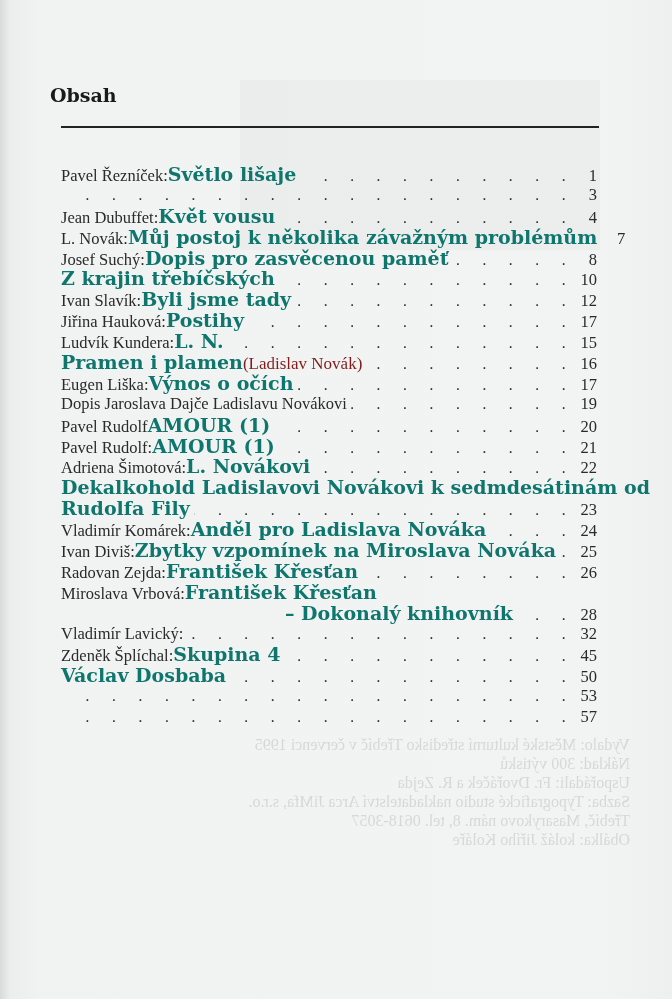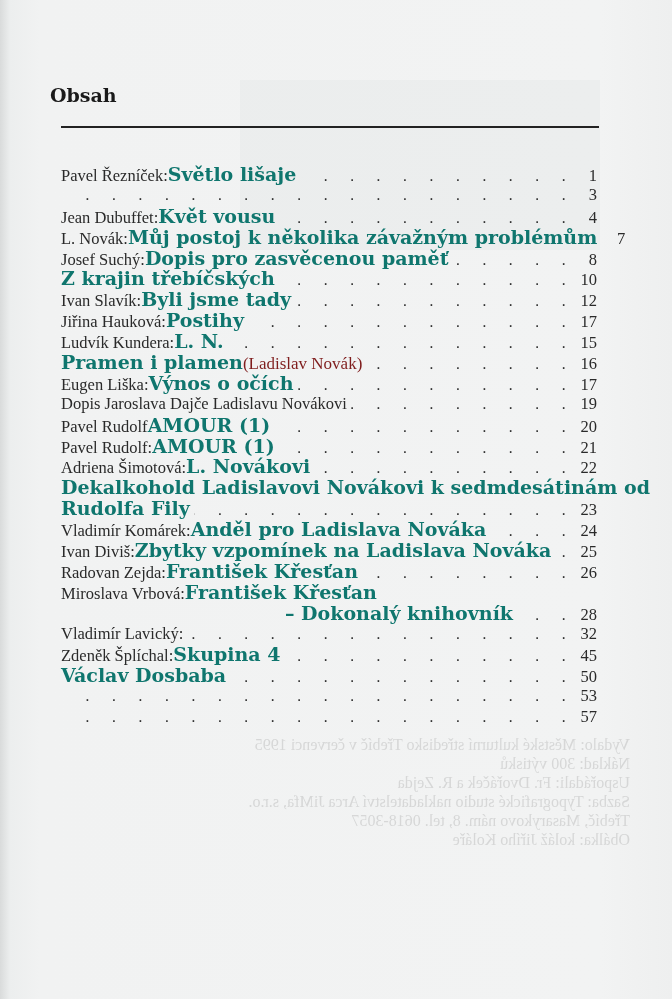--- a/index.html
+++ b/index.html
@@ -174,21 +174,21 @@
       <span class="page">23</span>
     </div>
   <div class="row">
       <span class="author">Vladimír Komárek: </span>
       <span class="work">Anděl pro Ladislava Nováka</span>
       <span class="leader">. . . . . . . . . . . . . . . . . . . . . . . . . . . . . . . . . . . . . . . .</span>
       <span class="page">24</span>
     </div>
   <div class="row">
       <span class="author">Ivan Diviš: </span>
-      <span class="work">Zbytky vzpomínek na Ladislava Nováka</span>
+      <span class="work">Zbytky vzpomínek na Miroslava Nováka</span>
       <span class="leader">. . . . . . . . . . . . . . . . . . . . . . . . . . . . . . . . . . . . . . . .</span>
       <span class="page">25</span>
     </div>
   <div class="row">
       <span class="author">Radovan Zejda: </span>
       <span class="work">František Křesťan</span>
       <span class="leader">. . . . . . . . . . . . . . . . . . . . . . . . . . . . . . . . . . . . . . . .</span>
       <span class="page">26</span>
     </div>
   <div class="row">

